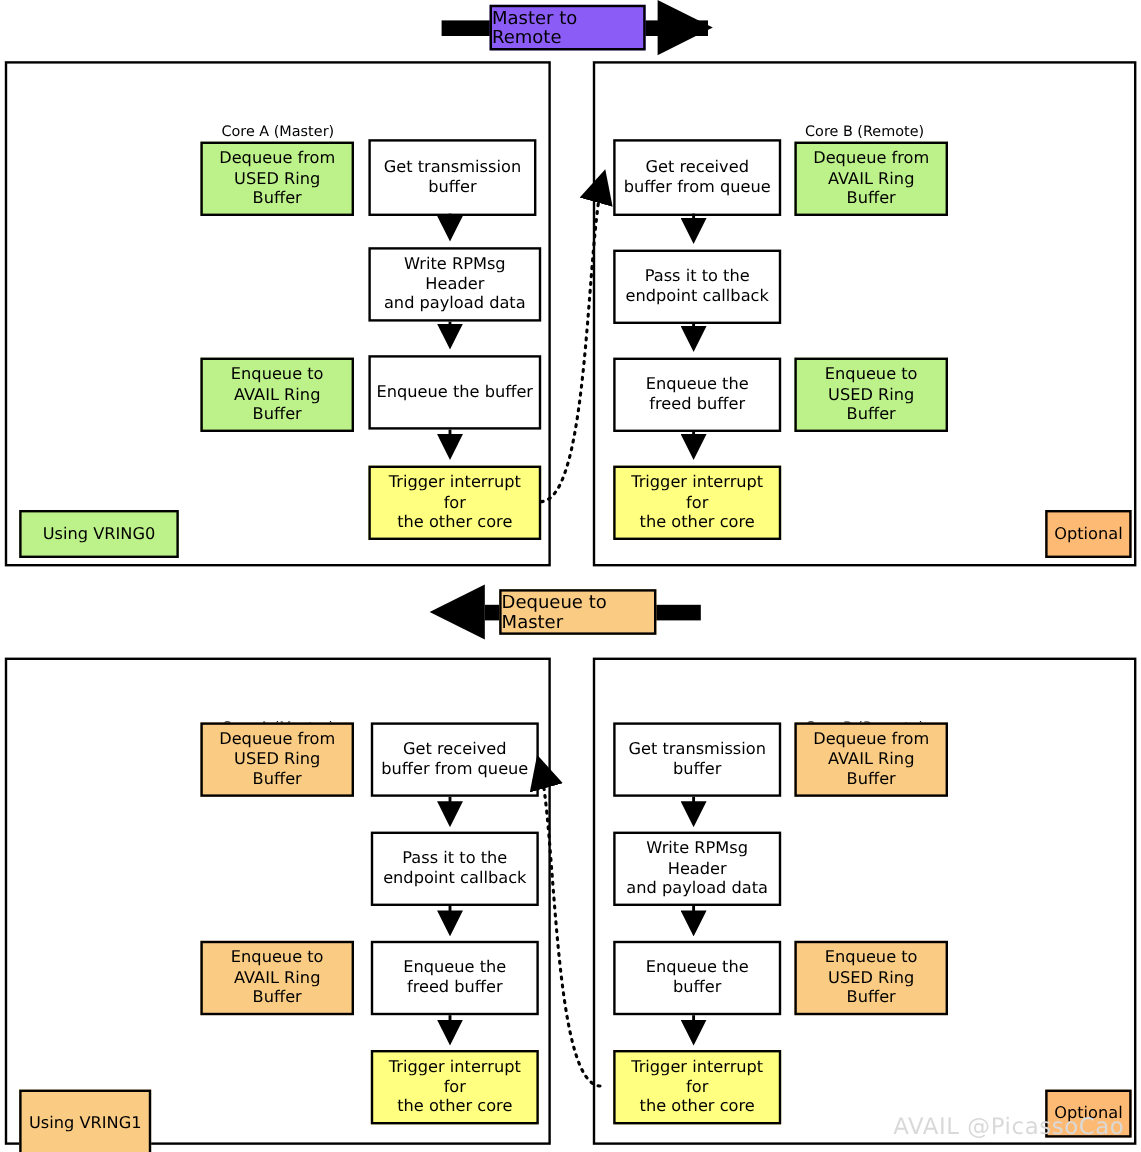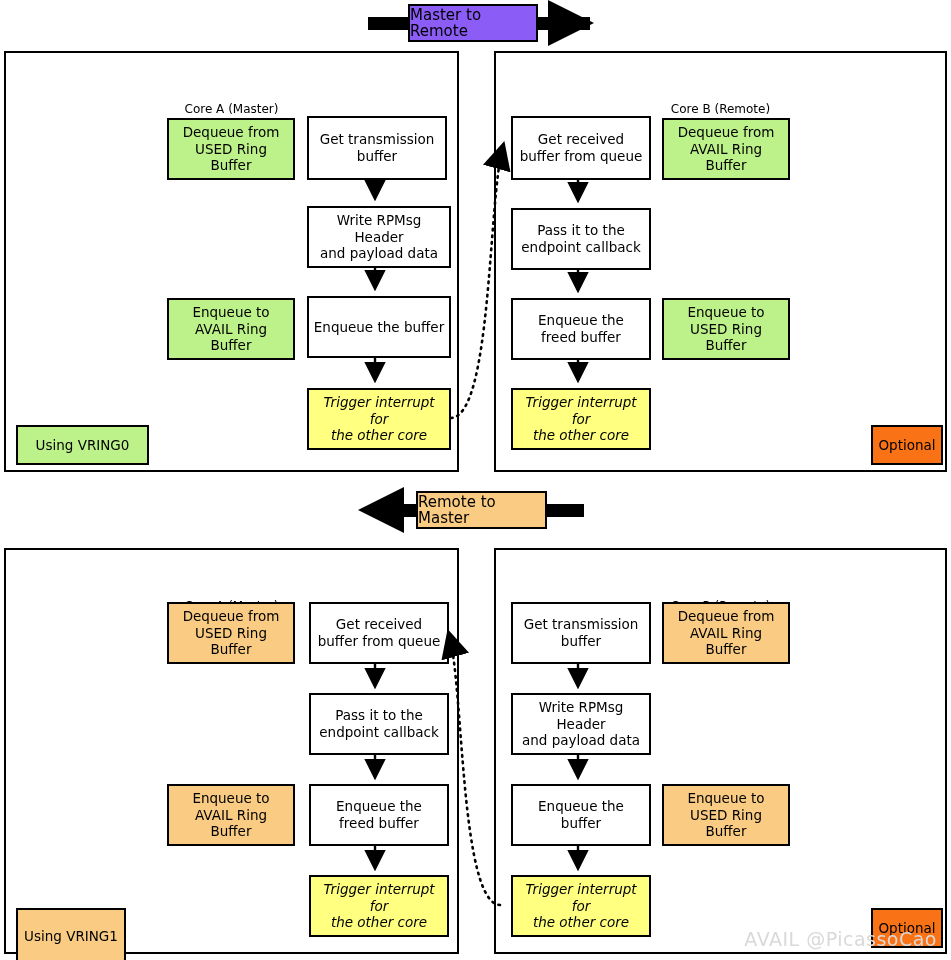--- a/index.html
+++ b/index.html
@@ -56,32 +56,32 @@
     box-sizing:border-box;
     display:flex;align-items:center;justify-content:center;
     text-align:center;
     font-size:13.5px;line-height:1.25;
     padding:2px 4px;
     background:#ffffff;
     white-space:pre-line;
   }
   .node.green{background:#bdf28a;}
   .node.orange{background:#f9cb83;}
-  .node.yellow{background:#ffff80;font-style:italic;}
+  .node.yellow{background:#ffff80;}
 
   .badge{
     position:absolute;
     border:2px solid #000;
     box-sizing:border-box;
     display:flex;align-items:center;justify-content:center;
     font-size:13.5px;
     background:#bdf28a;
   }
   .badge.orange{background:#f9cb83;}
-  .badge.yellow{background:#f97316;}
+  .badge.yellow{background:#fdba74;}
 
   
   .wires{position:absolute;left:0;top:0;width:951px;height:960px;pointer-events:none;}
 
   
   .watermark{
     position:absolute;right:14px;bottom:10px;
     font-size:19px;color:#d9d9d9;letter-spacing:.5px;
     white-space:nowrap;
   }
@@ -132,21 +132,21 @@
 AVAIL Ring Buffer</div>
     <div class="node green" style="left:166px;top:245px;width:128px;height:62px;">Enqueue to
 USED Ring Buffer</div>
 
     <div class="badge yellow" style="left:375px;top:372px;width:72px;height:40px;">Optional</div>
   </div>
 
   <div class="band" style="top:487px;">
     <div class="shaft" style="left:404px;width:180px;"></div>
     <div class="head left" style="left:358px;"></div>
-    <div class="band-label" style="left:416px;width:131px;height:38px;background:#f9cb83;">Remote to Master</div>
+    <div class="band-label" style="left:416px;width:131px;height:38px;background:#f9cb83;">Dequeue to Master</div>
   </div>
 
   <div class="panel" style="left:4px;top:548px;width:455px;height:406px;">
     <div class="panel-title">Core A (Master)</div>
 
     <div class="node orange" style="left:161px;top:52px;width:128px;height:62px;">Dequeue from
 USED Ring Buffer</div>
     <div class="node orange" style="left:161px;top:234px;width:128px;height:62px;">Enqueue to
 AVAIL Ring Buffer</div>
 

